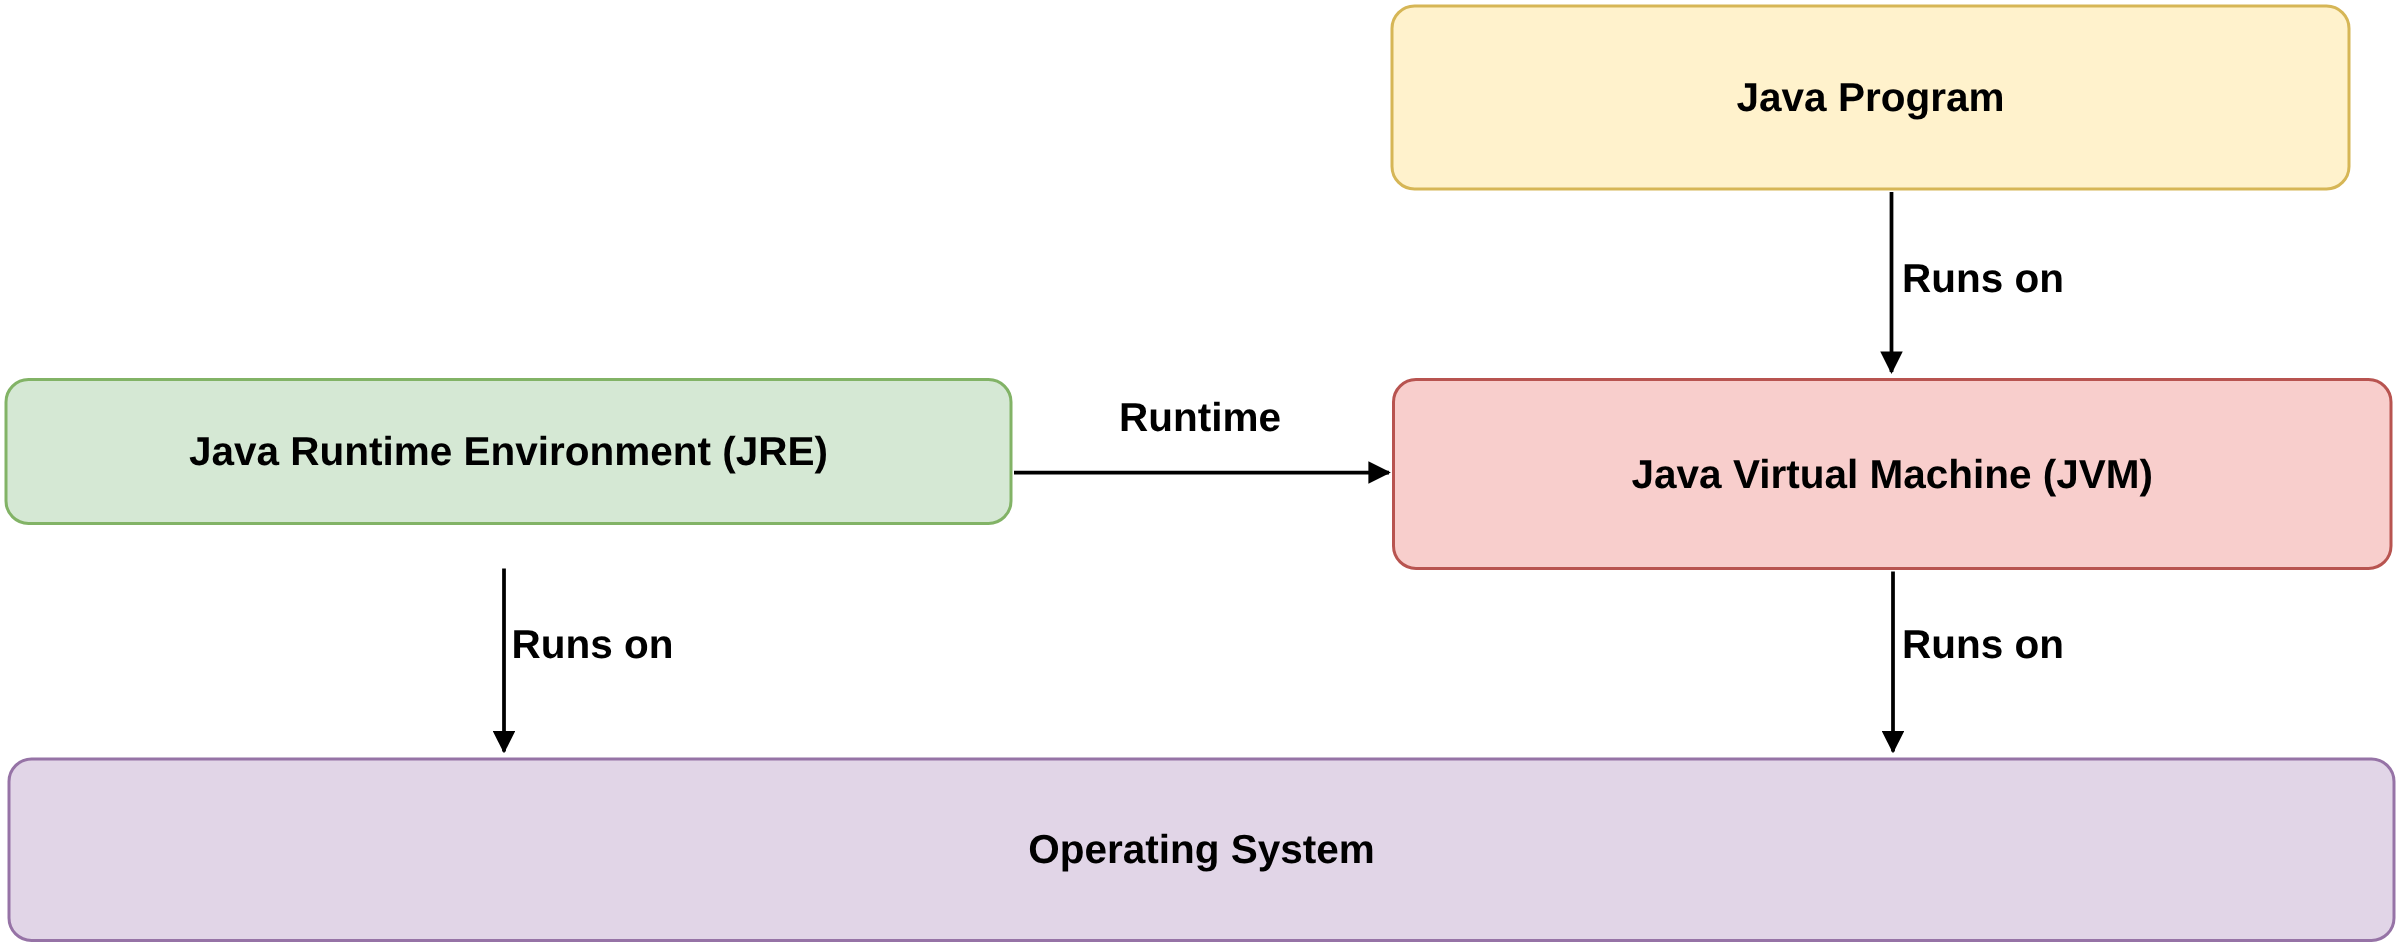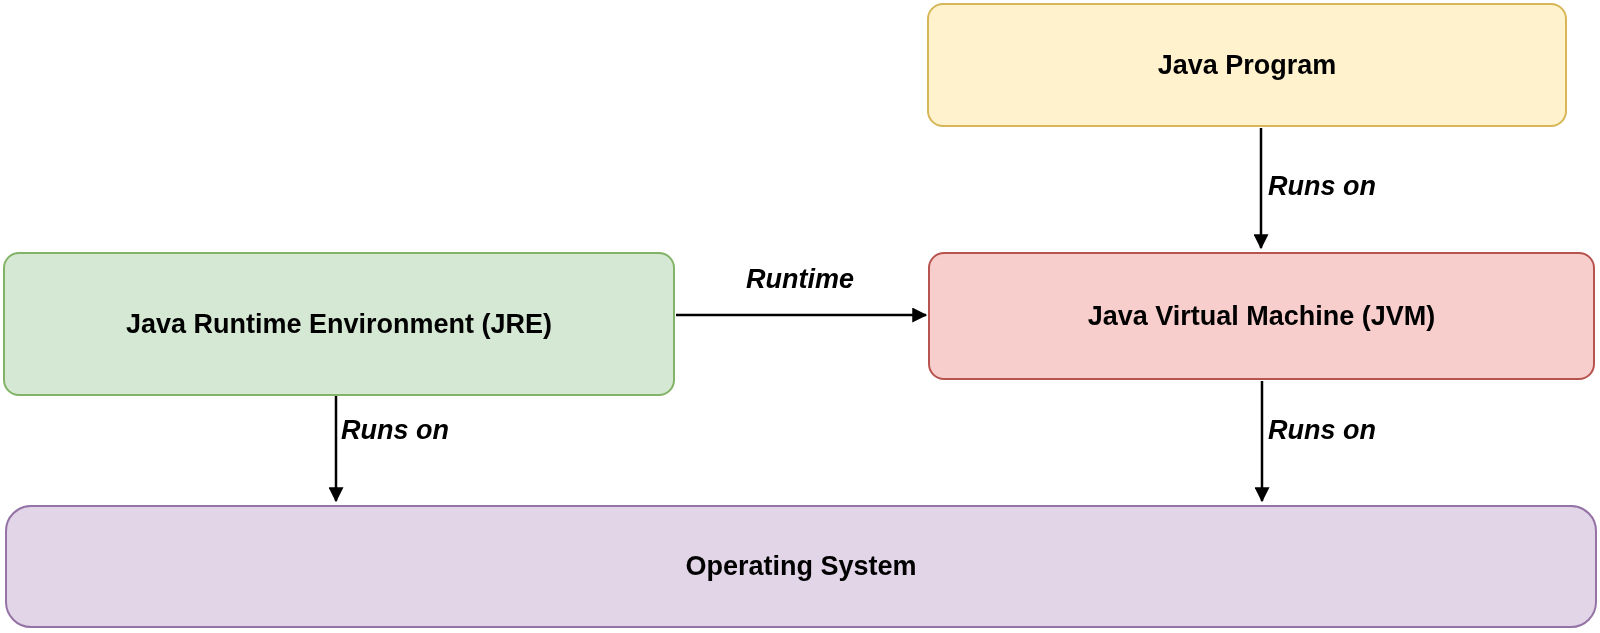--- a/index.html
+++ b/index.html
@@ -29,30 +29,29 @@
     border-radius: 16px;
     display: flex;
     align-items: center;
     justify-content: center;
     text-align: center;
     font-weight: 700;
     font-size: 27px;
     color: #000000;
   }
   .node-java-program { left: 927px; top: 3px;   width: 640px;  height: 124px; }
-  .node-jre          { left: 3px;   top: 252px; width: 672px;  height: 144px; }
+  .node-jre          { left: 3px;   top: 252px; width: 672px;  height: 98px; }
   .node-jvm          { left: 928px; top: 252px; width: 667px;  height: 128px; justify-content: center; }
-  .node-os           { left: 5px;   top: 505px; width: 1592px; height: 123px; border-radius: 26px; }
+  .node-os           { left: 5px;   top: 505px; width: 1592px; height: 123px; }
   .edge-label {
     position: absolute;
     font-weight: 700;
     font-size: 27px;
     color: #000000;
     white-space: nowrap;
-    font-style: italic;
   }
   .lbl-runs-top   { left: 1268px; top: 186px; transform: translateY(-50%); }
   .lbl-creates    { left: 800px;  top: 279px; transform: translate(-50%,-50%); }
   .lbl-runs-left  { left: 341px;  top: 430px; transform: translateY(-50%); }
   .lbl-runs-right { left: 1268px; top: 430px; transform: translateY(-50%); }
   .edge-line {
     stroke: #000000;
     stroke-width: 2.5;
     fill: none;
   }

